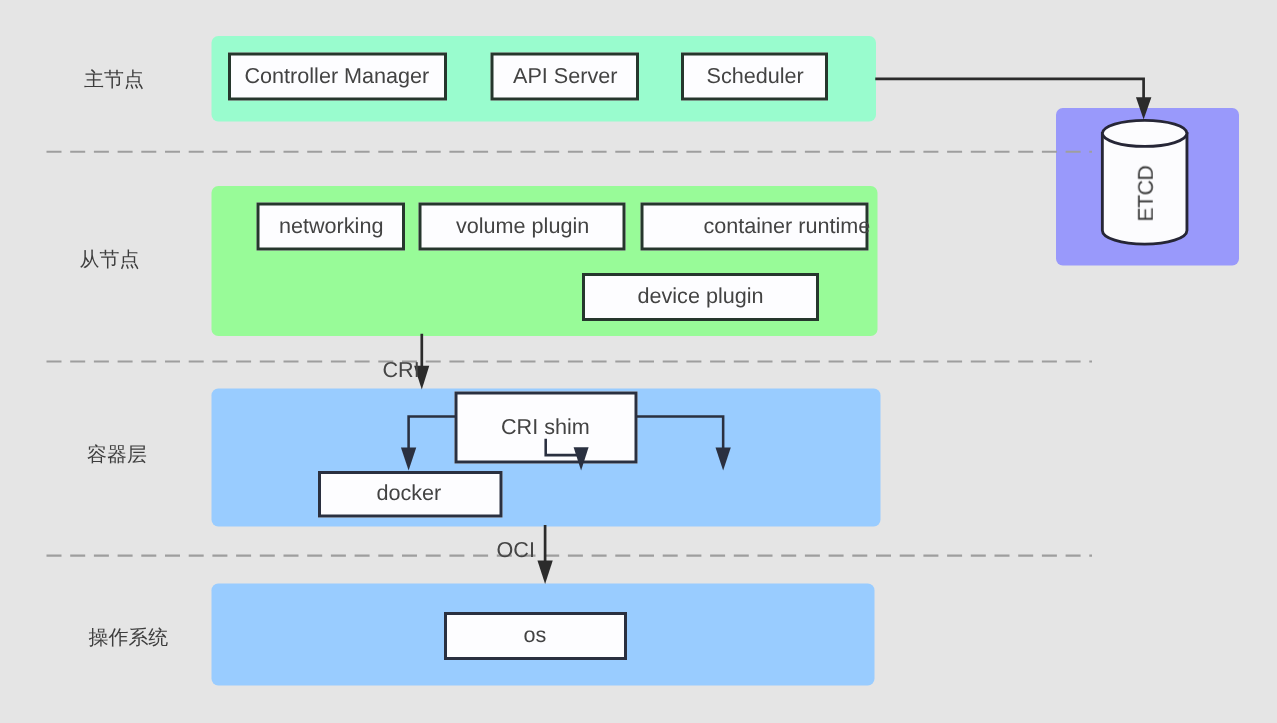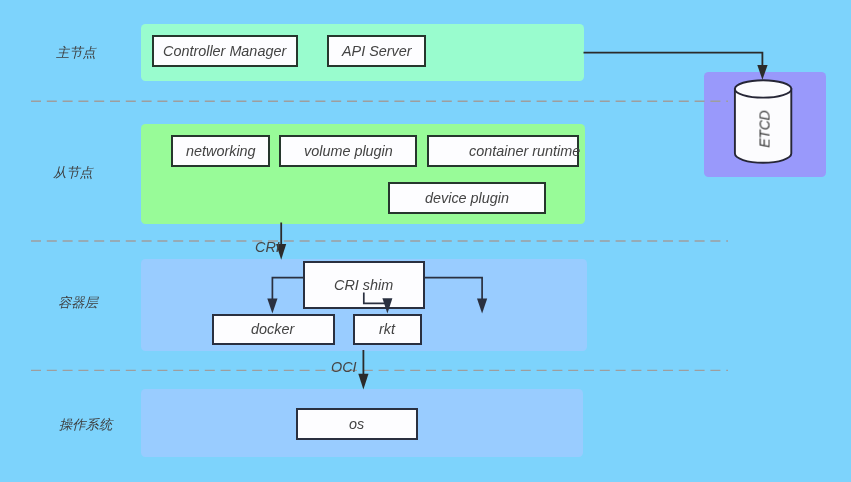--- a/index.html
+++ b/index.html
@@ -1,19 +1,19 @@
 <!DOCTYPE html>
 <html><head>
 <meta charset="utf-8">
 <style>
   html,body{margin:0;padding:0;background:#ffffff;}
   body{width:851px;height:482px;font-family:"Liberation Sans",sans-serif;overflow:hidden;
        -webkit-font-smoothing:antialiased;}
   .node span, .row-label, .edge-label, .cyl-label{will-change:transform;}
-  #stage{position:relative;width:851px;height:482px;background:#7dd3fc;font-style:italic;}
+  #stage{position:relative;width:851px;height:482px;background:#e5e5e5;}
 
   .band{position:absolute;border-radius:4.5px;}
   .row-label{position:absolute;color:#3d3d3d;font-size:13.3px;line-height:1;white-space:nowrap;}
 
   .node{position:absolute;box-sizing:border-box;background:#fdfdff;
         border:2px solid #26372d;display:flex;align-items:center;justify-content:center;}
   .node span{font-size:14.4px;color:#434343;line-height:1;white-space:nowrap;}
   .node.blue{border-color:#2a3040;}
 
   .wire{position:absolute;left:0;top:0;width:851px;height:482px;overflow:visible;pointer-events:none;}
@@ -37,42 +37,42 @@
   <div class="row-label" style="left:52.7px;top:166px;">从节点</div>
   <div class="row-label" style="left:57.8px;top:296px;">容器层</div>
   <div class="row-label" style="left:59.4px;top:418px;">操作系统</div>
 
   <div class="node" style="left:151.6px;top:34.6px;width:146.7px;height:32.8px;">
     <span>Controller Manager</span>
     </div>
   <div class="node" style="left:327px;top:34.6px;width:98.7px;height:32.8px;">
     <span>API Server</span>
     </div>
+  <div class="node" style="left:454.3px;top:34.6px;width:98px;height:32.8px;">
+    <span>Scheduler</span>
+    </div>
 
   <div class="node" style="left:171.2px;top:135.4px;width:98.5px;height:31.9px;justify-content:center;">
     <span>networking</span>
     </div>
   <div class="node" style="left:279.4px;top:135.4px;width:137.2px;height:31.9px;">
     <span>volume plugin</span>
     </div>
   <div class="node" style="left:427px;top:135.4px;width:152px;height:31.9px;padding-left:44px;">
     <span>container runtime</span>
     </div>
   <div class="node" style="left:387.7px;top:182.4px;width:157.9px;height:31.8px;">
     <span>device plugin</span>
     </div>
 
   <div class="node blue" style="left:303px;top:261.2px;width:122.1px;height:48px;">
     <span>CRI shim</span>
     </div>
   <div class="node blue" style="left:211.5px;top:313.5px;width:123.1px;height:31.5px;">
     <span>docker</span>
-    </div>
-  <div class="node blue" style="left:353.1px;top:313.5px;width:68.8px;height:31.5px;">
-    <span>rkt</span>
     </div>
 
   <div class="node blue" style="left:295.8px;top:407.9px;width:122.3px;height:31.9px;">
     <span>os</span>
     </div>
 
   <svg class="wire" viewBox="0 0 851 482">
     <g>
       <line x1="31" y1="101.2" x2="728" y2="101.2" stroke="#9e9e9e" stroke-width="1.4" stroke-dasharray="10 5.8"></line>
       <line x1="31" y1="241" x2="728" y2="241" stroke="#9e9e9e" stroke-width="1.4" stroke-dasharray="10 5.8"></line>

